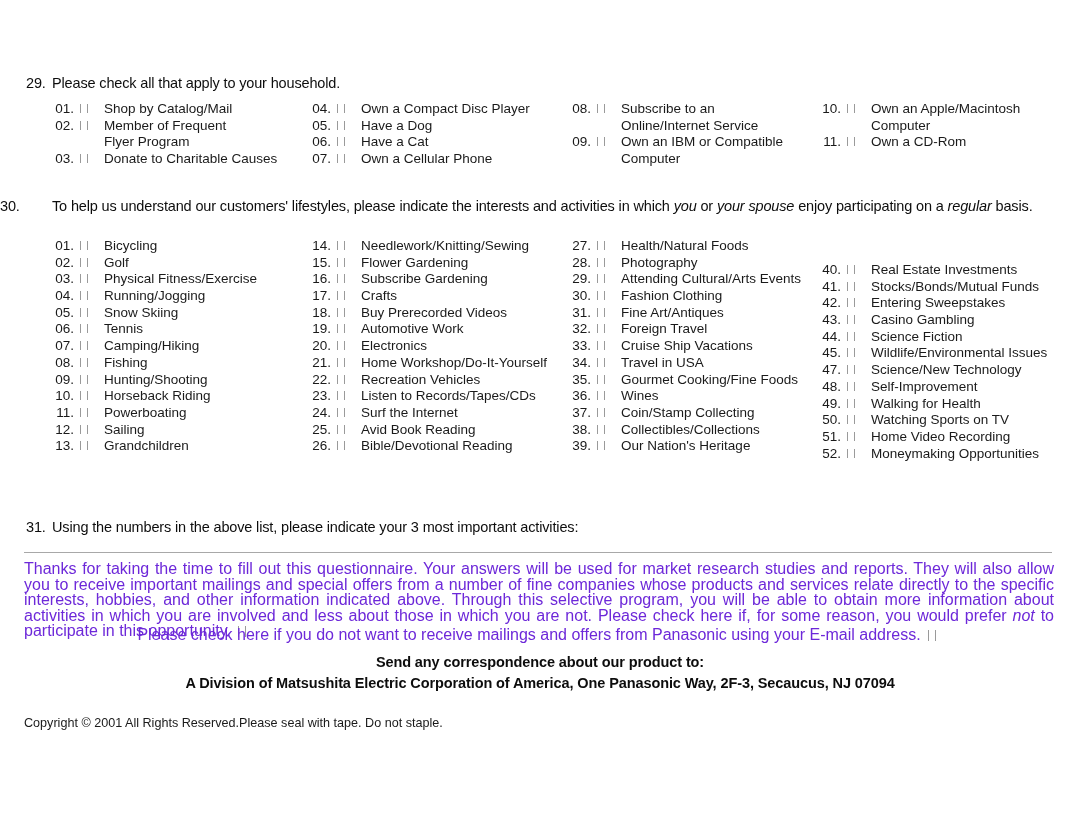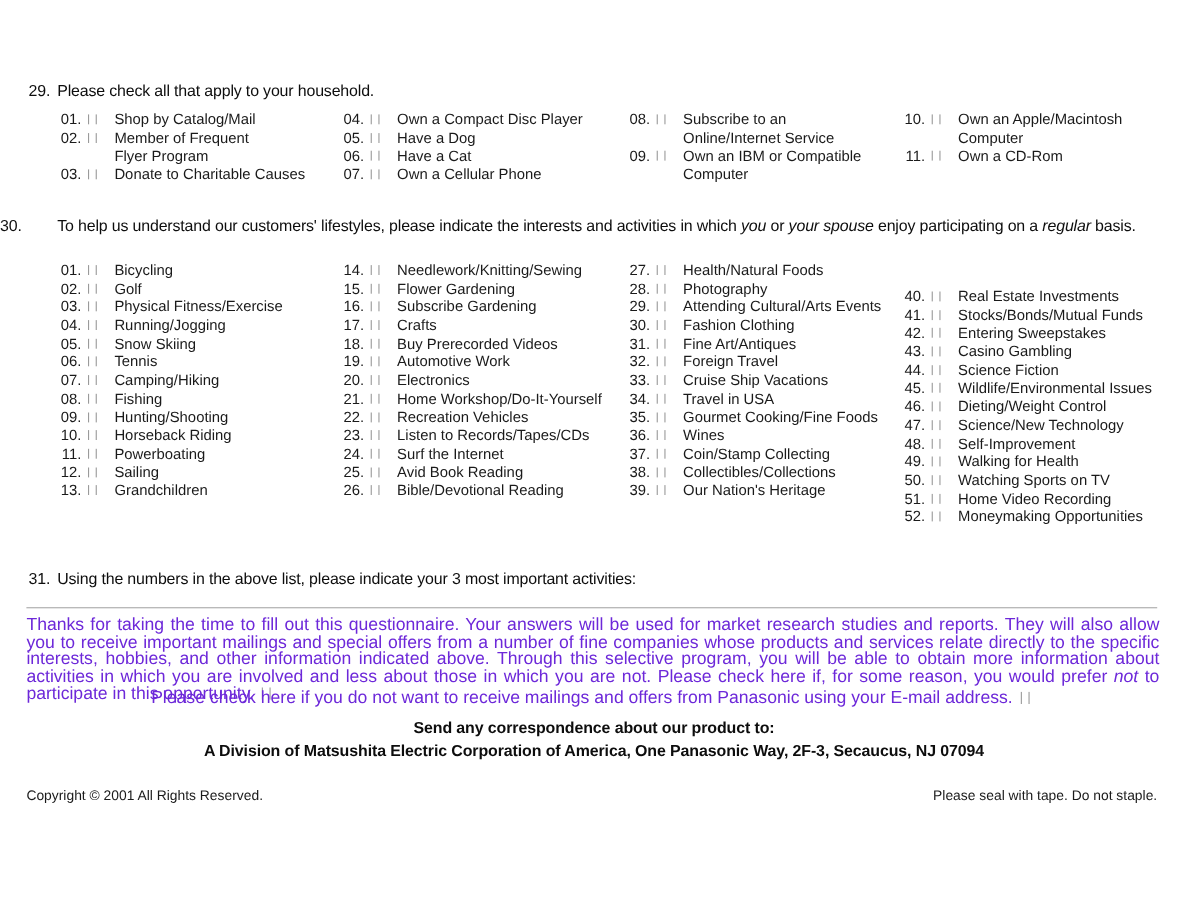--- a/index.html
+++ b/index.html
@@ -165,21 +165,20 @@
   }
   #address-block div { white-space: nowrap; }
 
   
   #footer {
     position: absolute;
     left: 24px;
     top: 716px;
     width: 1028px;
     display: flex;
-    justify-content: space-between;
     font-size: 12.6px;
     color: #1a1a1a;
   }
 </style>
 </head>
 <body>
 
 <div class="page">
 
   <div class="q-heading" id="q29-heading">
@@ -502,25 +501,20 @@
         <span class="num">44.</span>
         <span class="box"></span>
         <span class="lbl">Science Fiction</span>
       </div>
       <div class="optrow">
         <span class="num">45.</span>
         <span class="box"></span>
         <span class="lbl">Wildlife/Environmental Issues</span>
       </div>
       <div class="optrow">
-        <span class="num">46.</span>
-        <span class="box"></span>
-        <span class="lbl">Dieting/Weight Control</span>
-      </div>
-      <div class="optrow">
         <span class="num">47.</span>
         <span class="box"></span>
         <span class="lbl">Science/New Technology</span>
       </div>
       <div class="optrow">
         <span class="num">48.</span>
         <span class="box"></span>
         <span class="lbl">Self-Improvement</span>
       </div>
       <div class="optrow">

